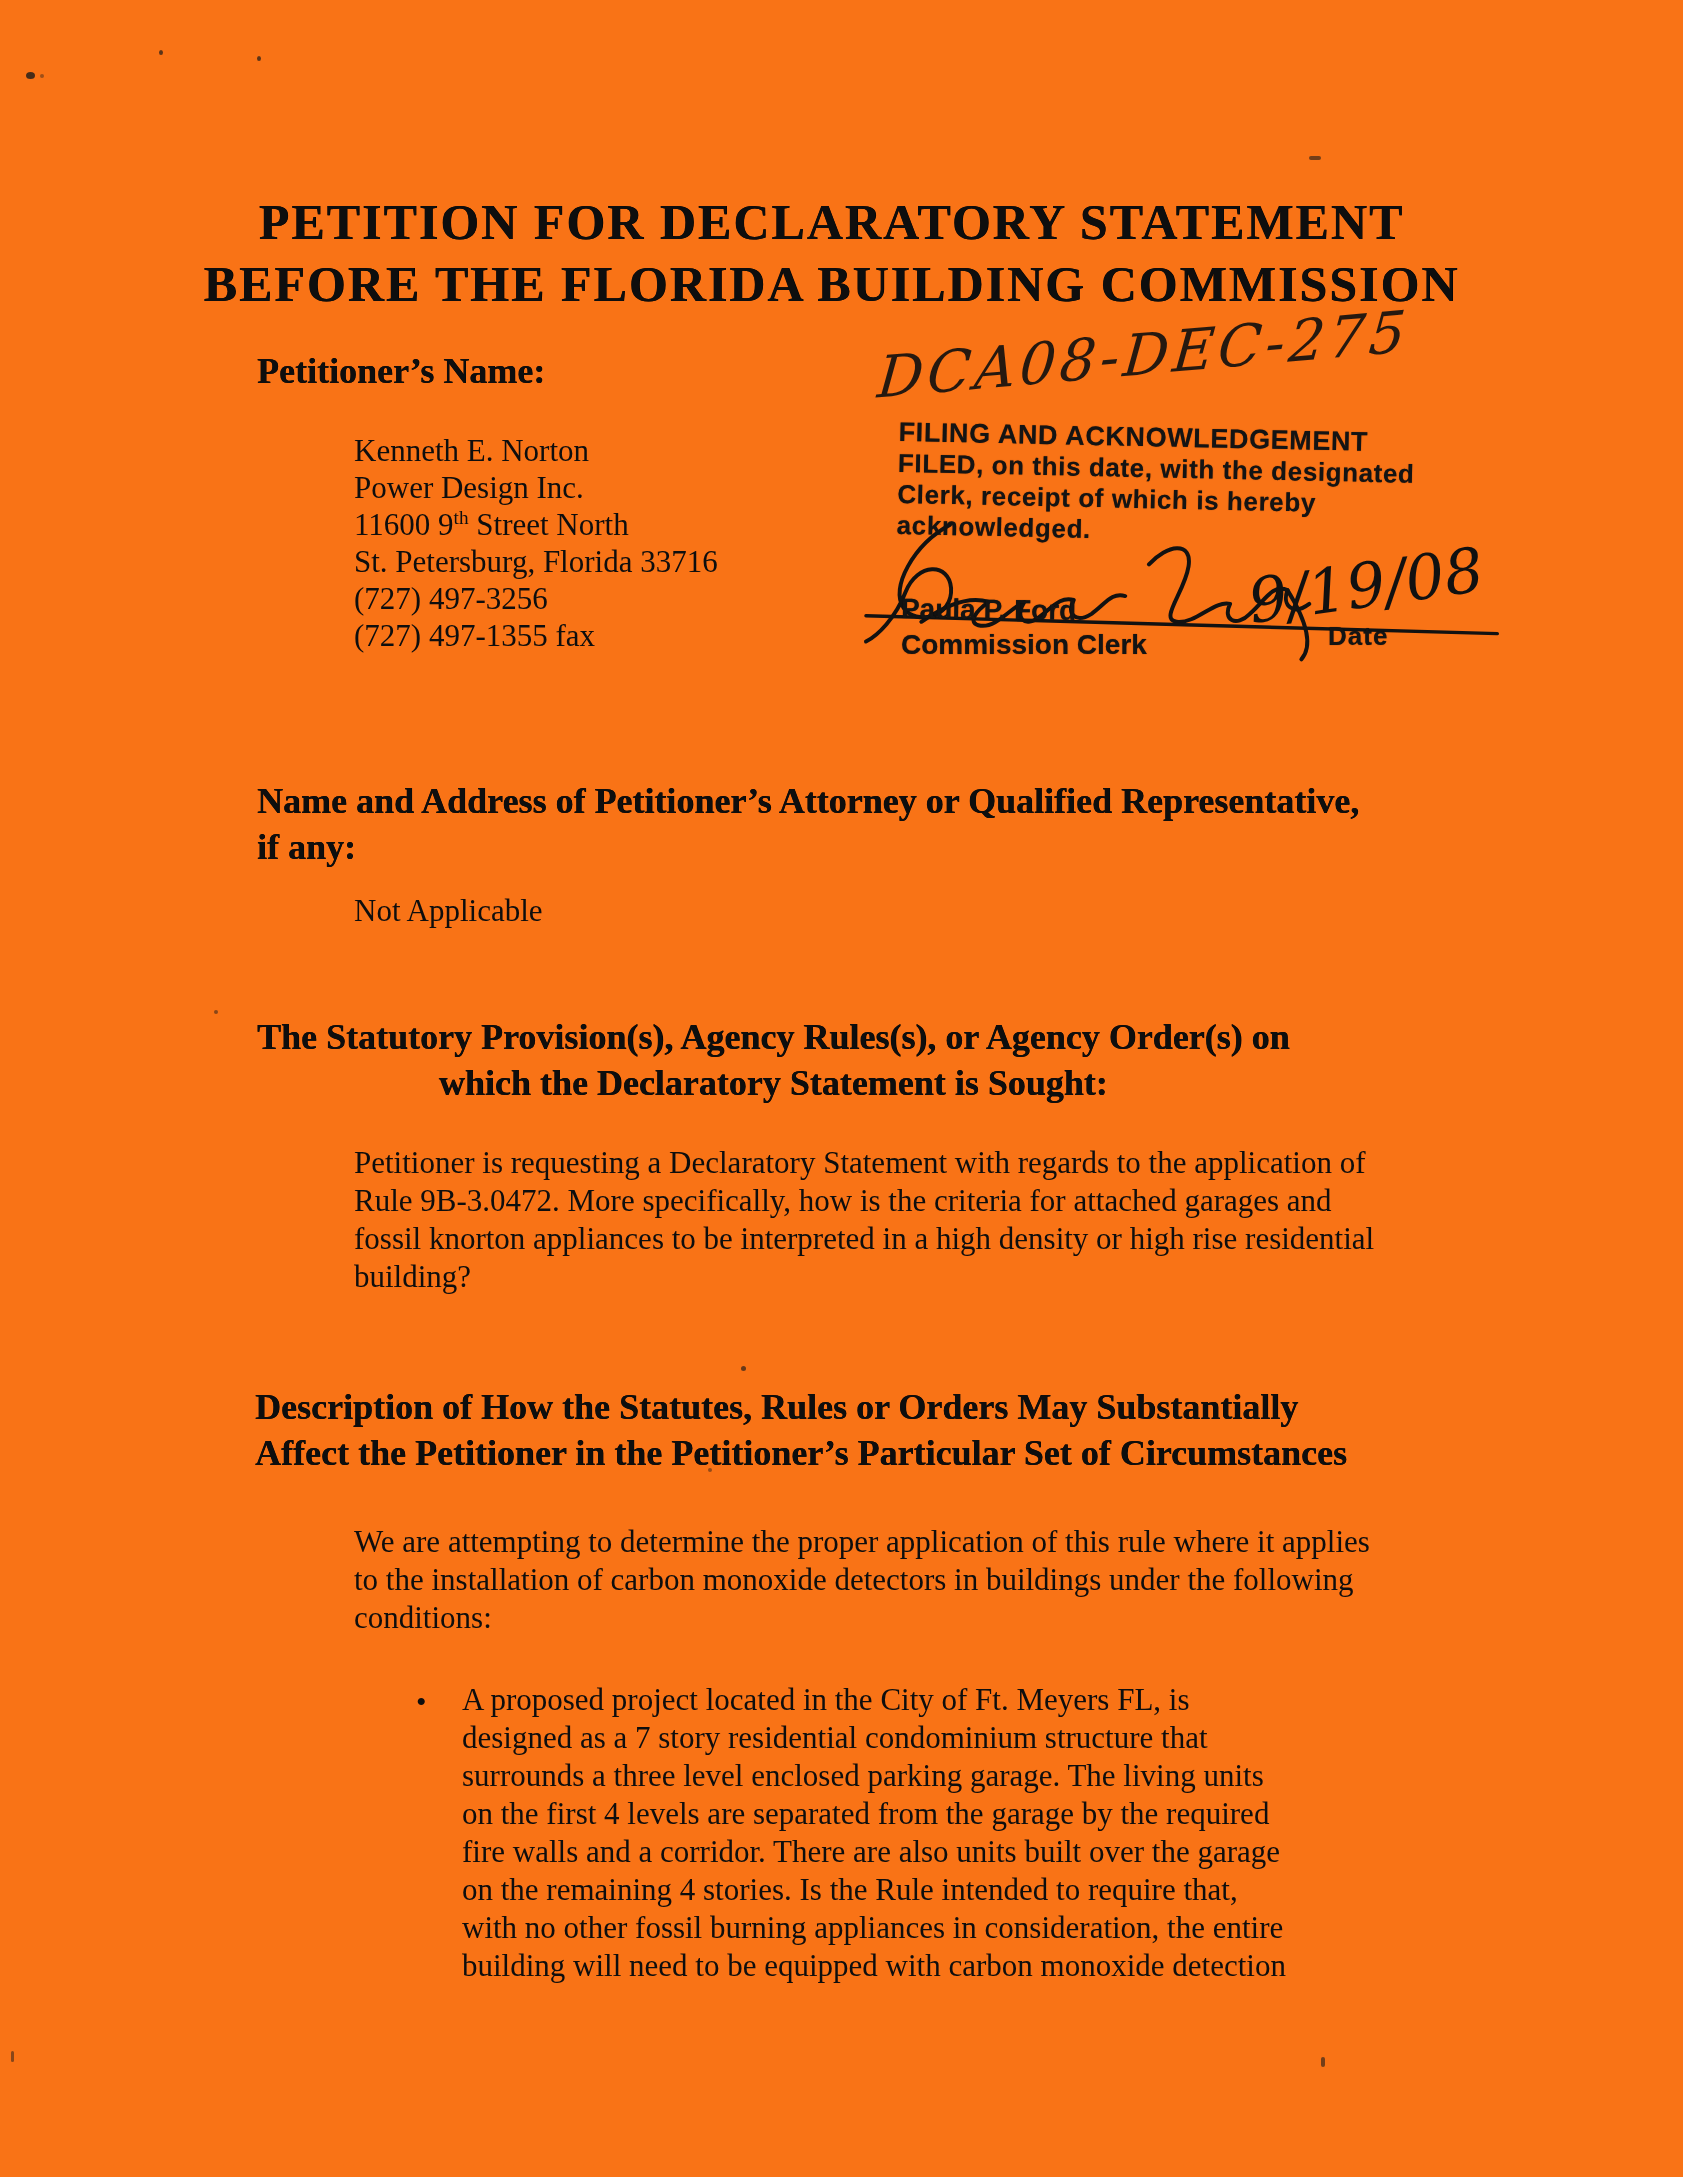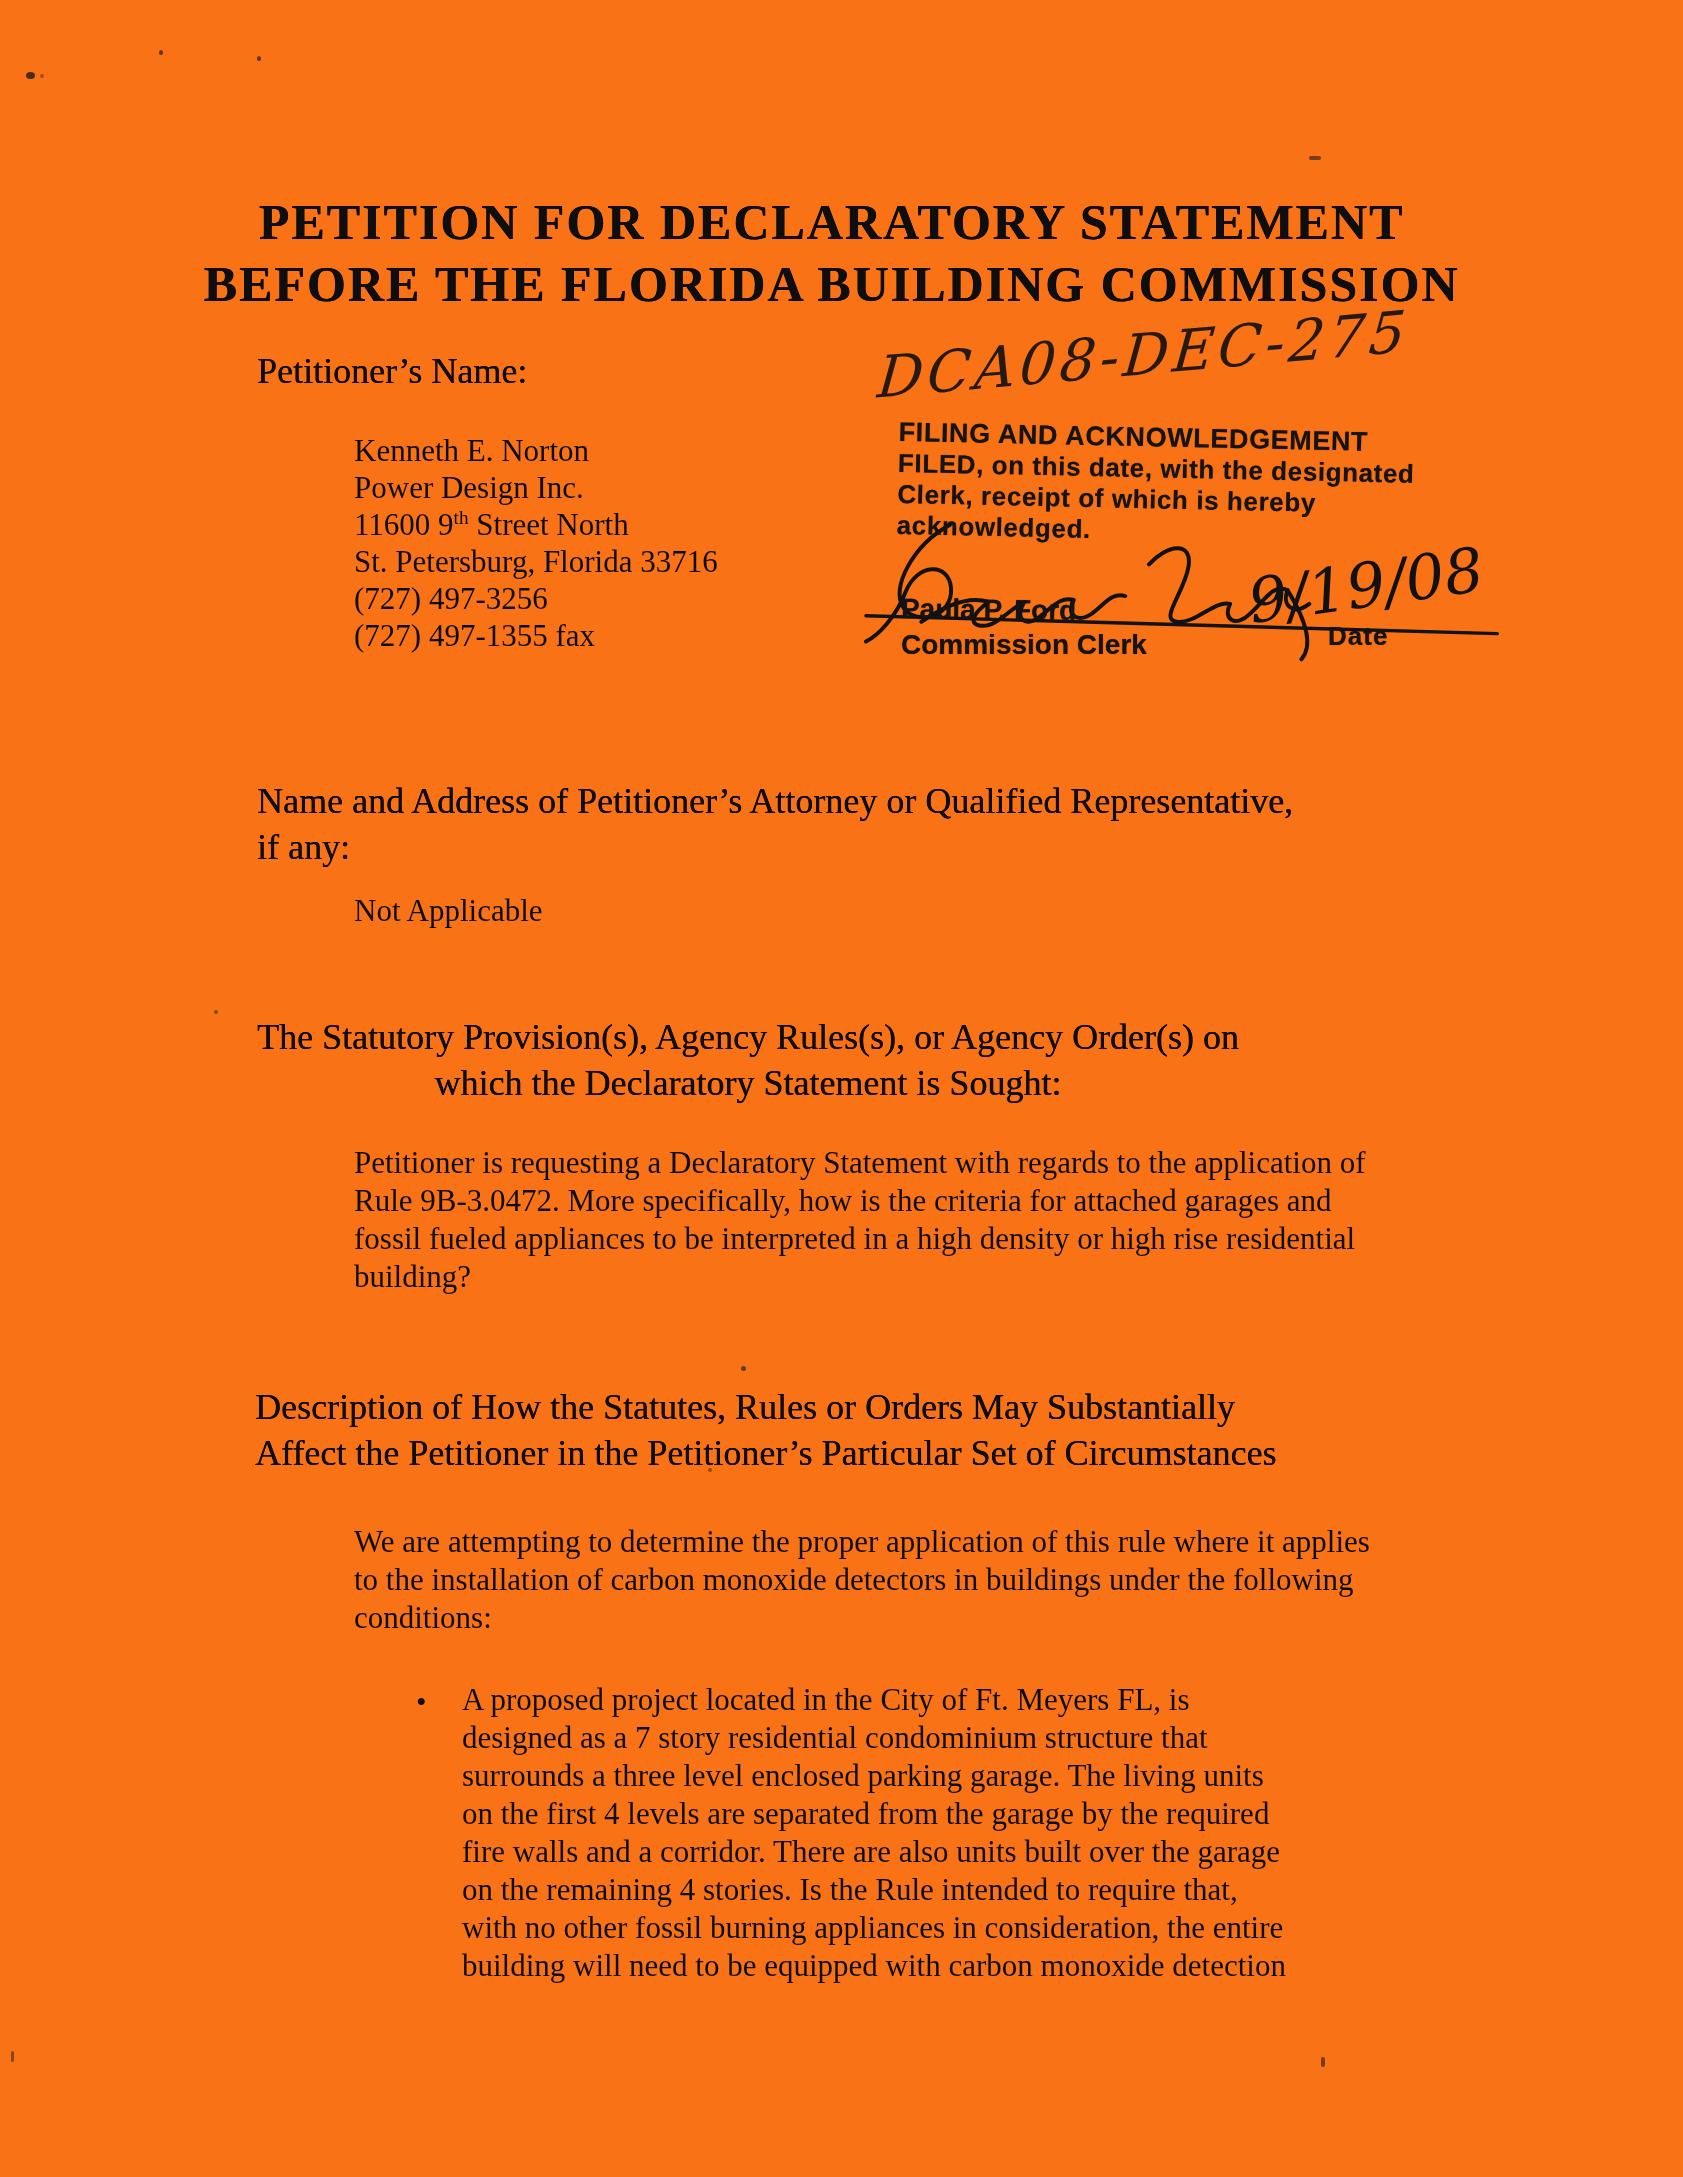--- a/index.html
+++ b/index.html
@@ -15,21 +15,21 @@
   .doc-title{
     left:188px;top:191px;width:1287px;
     text-align:center;
     font-weight:bold;
     font-size:50px;line-height:62px;
     letter-spacing:2px;
     text-shadow:0.4px 0.4px 0 #000;
     white-space:nowrap;
   }
   .section-heading{
-    font-weight:normal;
+    font-weight:bold;
     font-size:36px;line-height:46px;
     text-shadow:0.3px 0.3px 0 #000;
     white-space:nowrap;
   }
   .body-text{
     font-size:31px;line-height:38px;
     white-space:nowrap;
   }
   .address-block{left:354px;top:432px;font-size:31px;line-height:37px;white-space:nowrap;}
   .address-block sup{font-size:0.62em;vertical-align:super;line-height:0;}
@@ -137,21 +137,21 @@
   </div>
   <div class="abs body-text" style="left:354px;top:892px;">Not Applicable</div>
 
   <div class="abs section-heading" style="left:257px;top:1014px;text-align:center;">
     <div>The Statutory Provision(s), Agency Rules(s), or Agency Order(s) on</div>
     <div>which the Declaratory Statement is Sought:</div>
   </div>
   <div class="abs body-text" style="left:354px;top:1144px;">
     <div>Petitioner is requesting a Declaratory Statement with regards to the application of</div>
     <div>Rule 9B-3.0472. More specifically, how is the criteria for attached garages and</div>
-    <div>fossil fueled appliances to be interpreted in a high density or high rise residential</div>
+    <div>fossil knorton appliances to be interpreted in a high density or high rise residential</div>
     <div>building?</div>
   </div>
 
   <div class="abs section-heading" style="left:255px;top:1384px;">
     <div>Description of How the Statutes, Rules or Orders May Substantially</div>
     <div>Affect the Petitioner in the Petitioner’s Particular Set of Circumstances</div>
   </div>
   <div class="abs body-text" style="left:354px;top:1523px;">
     <div>We are attempting to determine the proper application of this rule where it applies</div>
     <div>to the installation of carbon monoxide detectors in buildings under the following</div>

